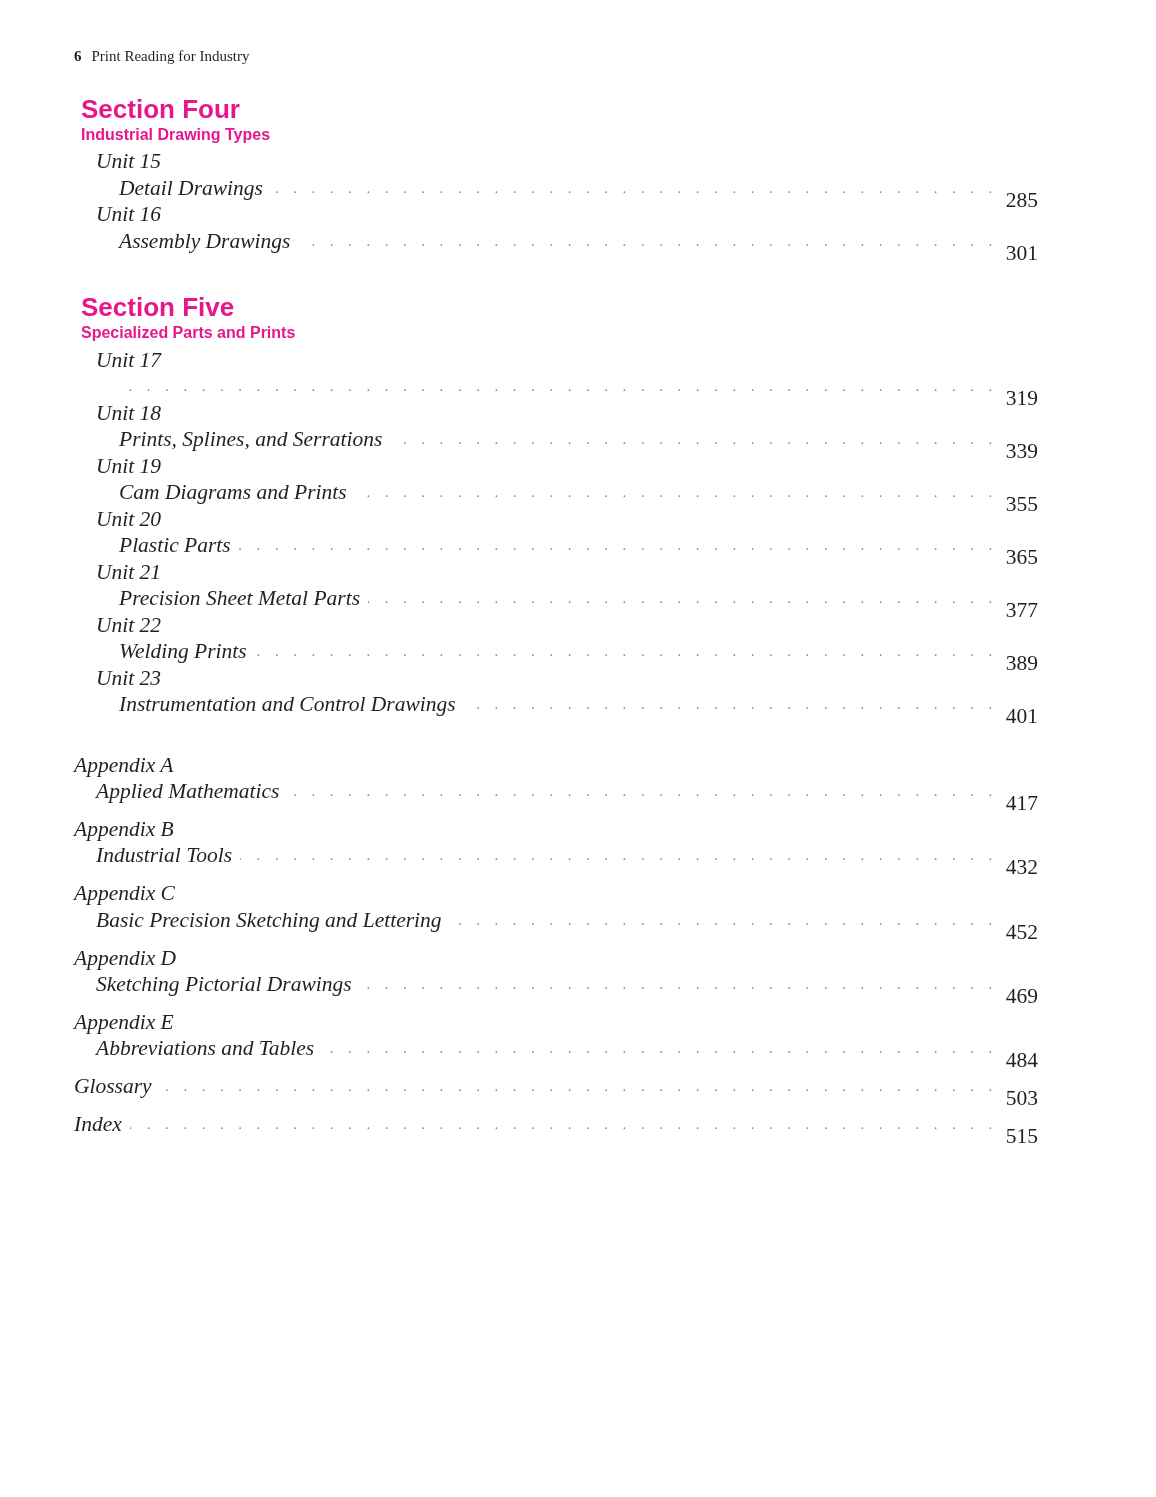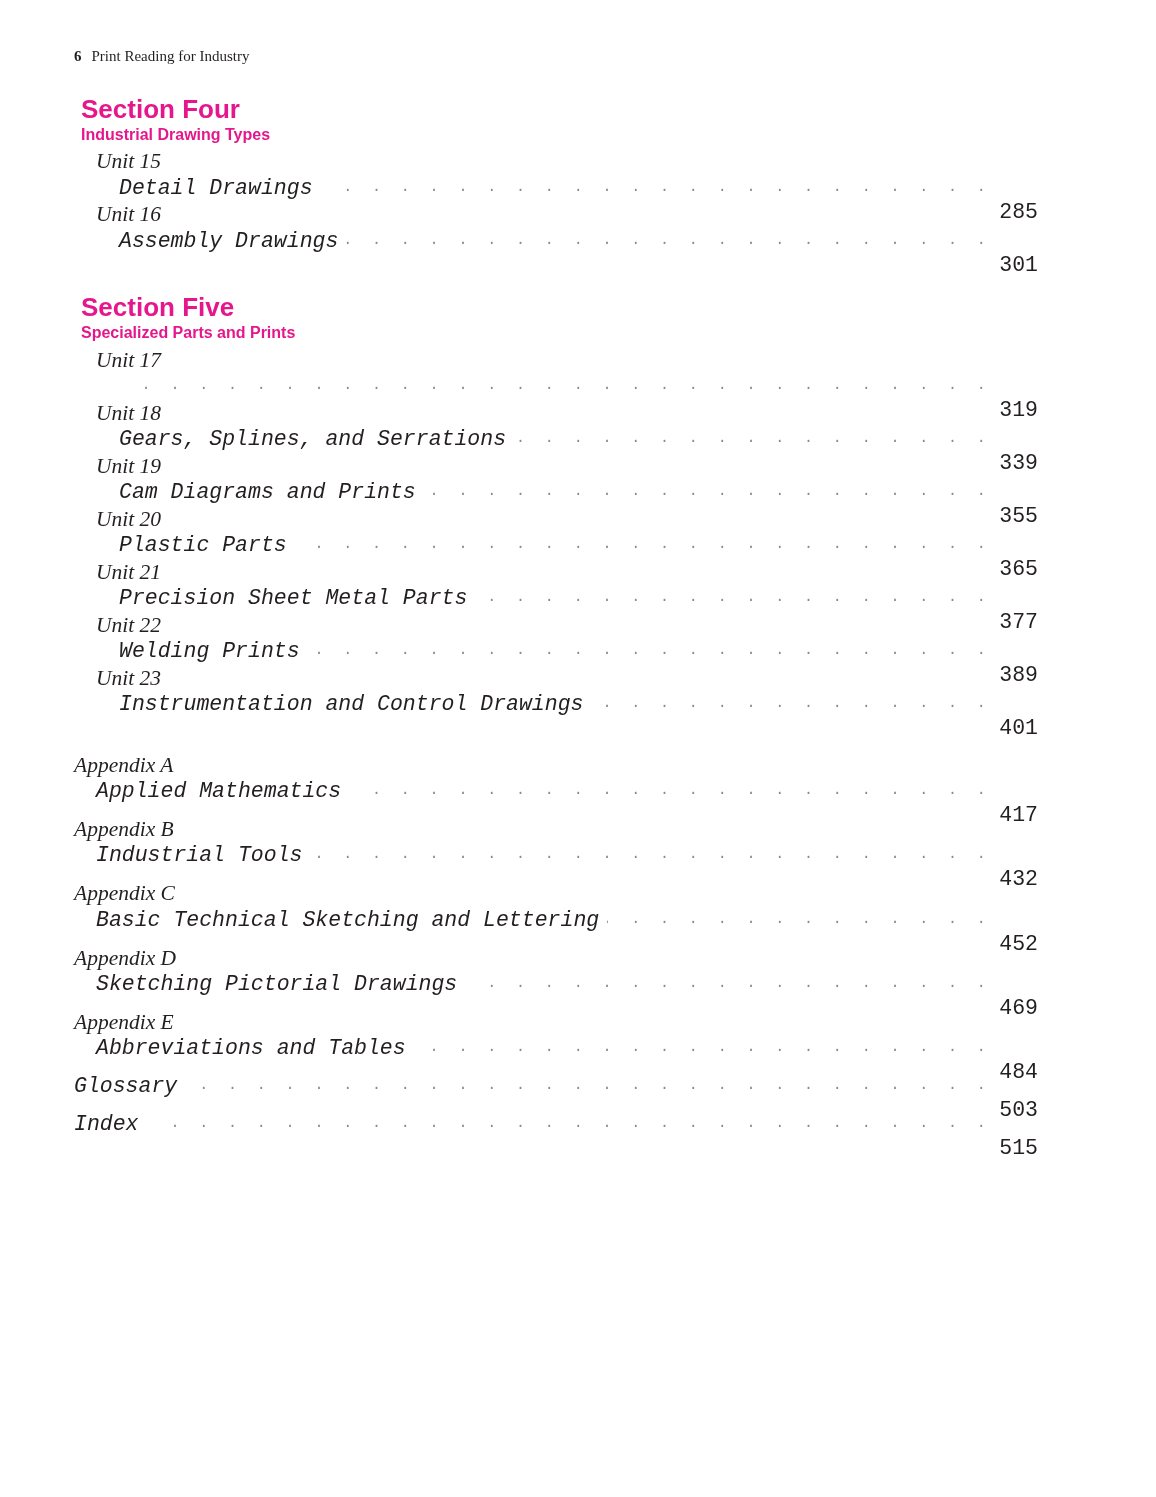--- a/index.html
+++ b/index.html
@@ -18,21 +18,21 @@
     }
     .sec-title.main { font-size: 26px; }
     .sec-title.sub { font-size: 16px; }
     .row {
       position: absolute; height: 26px;
       font-family: "Liberation Serif", "DejaVu Serif", serif;
       font-size: 21.5px; color: #231f20; line-height: 26px;
       white-space: nowrap;
     }
     .row .lbl { font-style: italic; }
-    .leader-row { display: flex; align-items: flex-start; font-family: Liberation Mono, monospace; }
+    .leader-row { display: flex; align-items: center; }
     .leader-row .lbl { flex: 0 0 auto; padding-right: 8px; background: #fff; }
     .leader-row .dots {
       flex: 1 1 auto; overflow: hidden; color: #8a8a8a;
       letter-spacing: 5.4px; font-size: 15px; font-style: normal;
       white-space: nowrap; text-align: right; direction: rtl;
     }
     .leader-row .num { flex: 0 0 auto; padding-left: 8px; font-style: normal; text-align: right; margin-top: 24px; }
   </style>
 </head>
 <body>
@@ -62,21 +62,21 @@
   <h2 class="sec-title main" style="top:287px">Section Five</h2>
   <h3 class="sec-title sub" style="top:318px">Specialized Parts and Prints</h3>
 
   <div class="row" style="left:96px;top:347px"><span class="lbl">Unit 17</span></div>
   <div class="row leader-row" style="left:119px;top:373px;width:919px">
     <span class="dots">. . . . . . . . . . . . . . . . . . . . . . . . . . . . . . . . . . . . . . . . . . . . . . . . . . . . . . . . . . . . . . . . . . . . . . . . . . . . . . . . .</span>
     <span class="num">319</span>
   </div>
   <div class="row" style="left:96px;top:400px"><span class="lbl">Unit 18</span></div>
   <div class="row leader-row" style="left:119px;top:426px;width:919px">
-    <span class="lbl">Gears, Splines, and Serrations</span>
+    <span class="lbl">Prints, Splines, and Serrations</span>
     <span class="dots">. . . . . . . . . . . . . . . . . . . . . . . . . . . . . . . . . . . . . . . . . . . . . . . . . . . . . . . . . . . . . . . . . . . . . . . . . . . . . . . . .</span>
     <span class="num">339</span>
   </div>
   <div class="row" style="left:96px;top:453px"><span class="lbl">Unit 19</span></div>
   <div class="row leader-row" style="left:119px;top:479px;width:919px">
     <span class="lbl">Cam Diagrams and Prints</span>
     <span class="dots">. . . . . . . . . . . . . . . . . . . . . . . . . . . . . . . . . . . . . . . . . . . . . . . . . . . . . . . . . . . . . . . . . . . . . . . . . . . . . . . . .</span>
     <span class="num">355</span>
   </div>
   <div class="row" style="left:96px;top:506px"><span class="lbl">Unit 20</span></div>
@@ -111,21 +111,21 @@
     <span class="num">417</span>
   </div>
   <div class="row" style="left:74px;top:816px"><span class="lbl">Appendix B</span></div>
   <div class="row leader-row" style="left:96px;top:842px;width:942px">
     <span class="lbl">Industrial Tools</span>
     <span class="dots">. . . . . . . . . . . . . . . . . . . . . . . . . . . . . . . . . . . . . . . . . . . . . . . . . . . . . . . . . . . . . . . . . . . . . . . . . . . . . . . . .</span>
     <span class="num">432</span>
   </div>
   <div class="row" style="left:74px;top:880px"><span class="lbl">Appendix C</span></div>
   <div class="row leader-row" style="left:96px;top:907px;width:942px">
-    <span class="lbl">Basic Technical Sketching and Lettering</span>
+    <span class="lbl">Basic Precision Sketching and Lettering</span>
     <span class="dots">. . . . . . . . . . . . . . . . . . . . . . . . . . . . . . . . . . . . . . . . . . . . . . . . . . . . . . . . . . . . . . . . . . . . . . . . . . . . . . . . .</span>
     <span class="num">452</span>
   </div>
   <div class="row" style="left:74px;top:945px"><span class="lbl">Appendix D</span></div>
   <div class="row leader-row" style="left:96px;top:971px;width:942px">
     <span class="lbl">Sketching Pictorial Drawings</span>
     <span class="dots">. . . . . . . . . . . . . . . . . . . . . . . . . . . . . . . . . . . . . . . . . . . . . . . . . . . . . . . . . . . . . . . . . . . . . . . . . . . . . . . . .</span>
     <span class="num">469</span>
   </div>
   <div class="row" style="left:74px;top:1009px"><span class="lbl">Appendix E</span></div>

